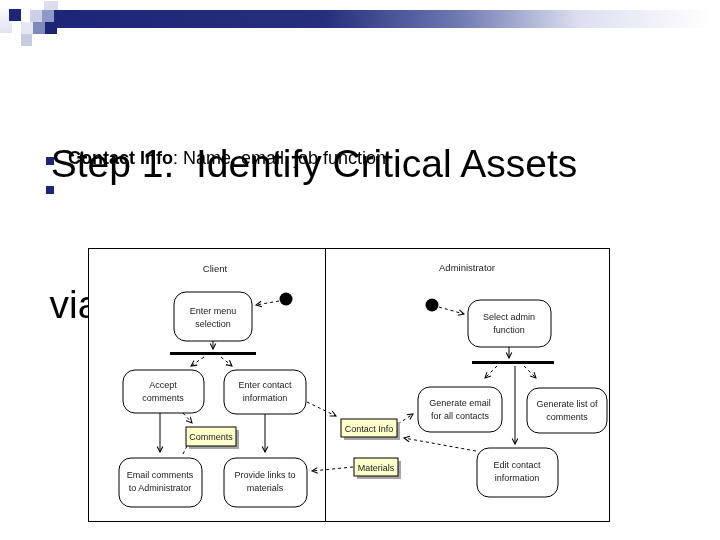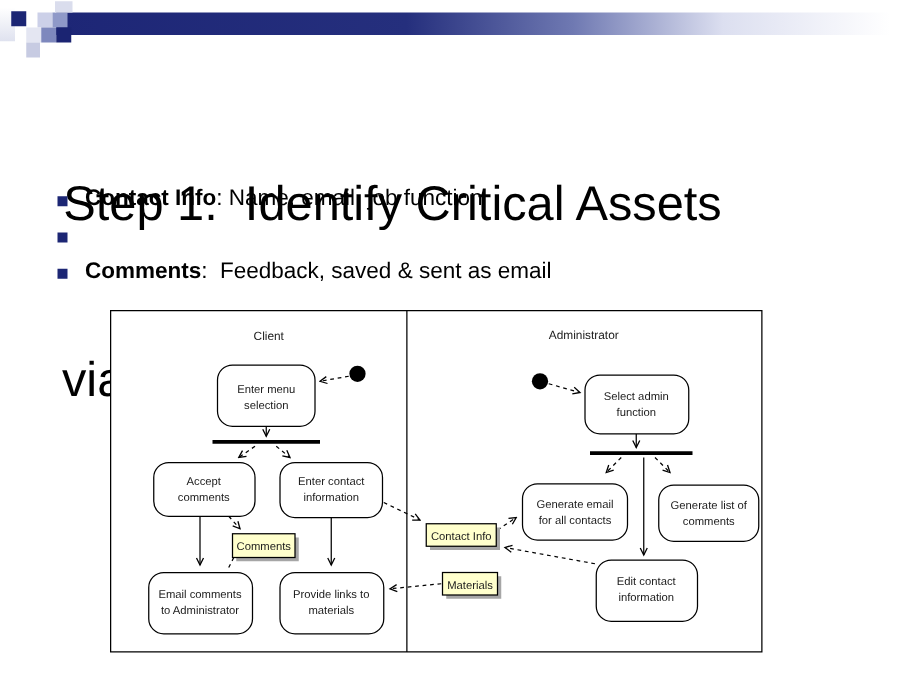--- a/index.html
+++ b/index.html
@@ -67,24 +67,20 @@
   <div>via Business Process Diagram</div>
 </div>
 
 <div class="bullets">
   <div class="bullet-row">
     <div class="bullet-sq"></div>
     <div class="bullet-text"><b>Contact Info</b><span>: Name, email, job function</span></div>
   </div>
   <div class="bullet-row">
     <div class="bullet-sq"></div>
-  </div>
-  <div class="bullet-row">
-    <div class="bullet-sq"></div>
-    <div class="bullet-text"><b>Comments</b><span>:  Feedback, saved &amp; sent as email</span></div>
   </div>
 </div>
 
 <svg width="720" height="540" viewBox="0 0 720 540">
   <defs>
     <marker id="arr" viewBox="0 0 10 10" refX="8.5" refY="5" markerWidth="8" markerHeight="8" orient="auto">
       <path d="M1.5,1.5 L8.5,5 L1.5,8.5" fill="none" stroke="#000" stroke-width="1.3"></path>
     </marker>
   </defs>
 

